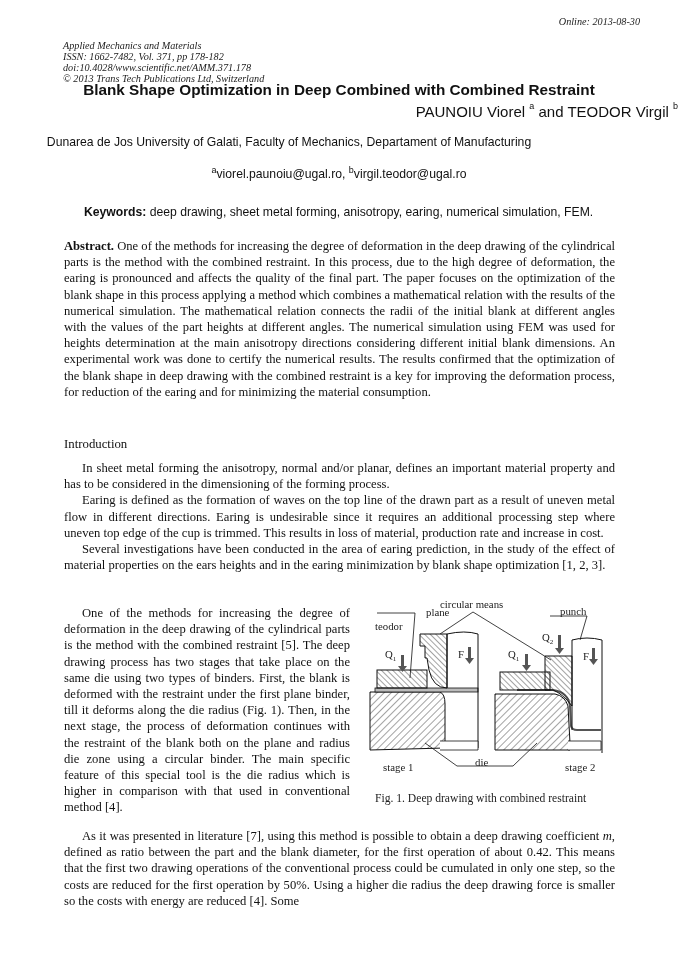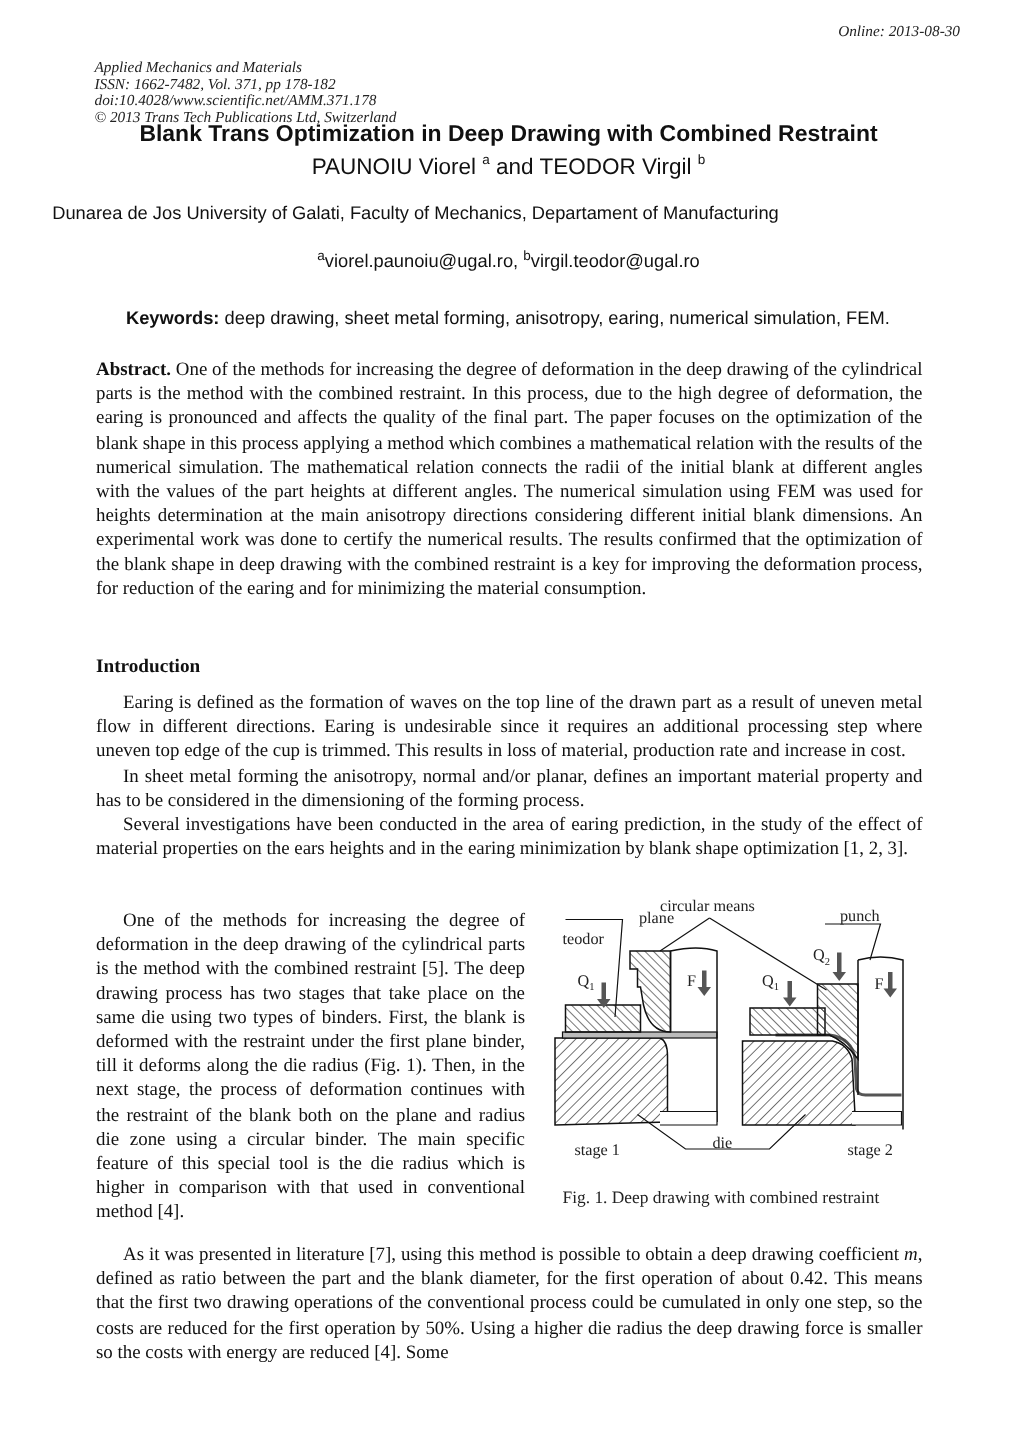--- a/index.html
+++ b/index.html
@@ -2,32 +2,32 @@
 <html><head>
 <meta charset="utf-8">
 <style>
   html, body { margin:0; padding:0; background:#ffffff; }
   body { width:678px; height:959px; position:relative; overflow:hidden; color:#111; }
   .page { position:absolute; left:0; top:0; width:678px; height:959px; }
   .hdr { position:absolute; font-family:"Liberation Serif", serif; font-style:italic; font-size:10.2px; line-height:11px; color:#222; }
   .hdr-left { left:63px; top:16px;margin-top:24px; }
   .hdr-right { right:38px; top:16px; }
   .title { position:absolute; left:0; width:678px; top:81px; text-align:center; font-family:"Liberation Sans", sans-serif; font-weight:bold; font-size:15.3px; }
-  .authors { position:absolute; left:0; width:678px; top:103px; text-align:center; font-family:"Liberation Sans", sans-serif; font-size:15px; }
+  .authors { position:absolute; left:0; width:678px; top:103px; text-align:right; font-family:"Liberation Sans", sans-serif; font-size:15px; }
   .authors sup, .emails sup { font-size:9px; vertical-align:top; position:relative; top:-2px; }
-  .affil { position:absolute; left:0; width:554px; top:134px; text-align:center; font-family:"Liberation Sans", sans-serif; font-size:12.2px; line-height:17px; }
+  .affil { position:absolute; left:0; width:554px; top:134px; text-align:center; font-family:"Liberation Sans", sans-serif; font-size:12.2px; line-height:17px;padding-left:12px; }
   .emails { position:absolute; left:0; width:678px; top:167px; text-align:center; font-family:"Liberation Sans", sans-serif; font-size:12.2px; }
   .keywords { position:absolute; left:64px; top:205px; font-family:"Liberation Sans", sans-serif; font-size:12.2px; }
   .keywords b { font-weight:bold;padding-left:20px; }
   .body { position:absolute; left:64px; width:551px; font-family:"Liberation Serif", serif; font-size:12.6px; line-height:16.2px; text-align:justify; }
   .body p { margin:0; }
   .indent { text-indent:18px; }
   .abstract { top:238px; }
   .abstract b { font-weight:bold; }
-  .sec-title { position:absolute; left:64px; top:437px; font-family:"Liberation Serif", serif; font-weight:bold; font-size:12.8px; }
+  .sec-title { position:absolute; left:64px; top:437px; font-family:"Liberation Serif", serif; font-weight:normal; font-size:12.8px; }
   .intro { top:460px; }
   .col { position:absolute; left:64px; top:605px; width:286px; font-family:"Liberation Serif", serif; font-size:12.6px; line-height:16.2px; text-align:justify; }
   .col p { margin:0; }
   .figure { position:absolute; left:365px; top:598px; width:250px; height:185px; }
   .figlabel { position:absolute; font-family:"Liberation Serif", serif; font-size:10.8px; color:#222; white-space:nowrap; }
   .caption { position:absolute; left:375px; top:792px; font-family:"Liberation Serif", serif; font-size:11.6px; color:#222; }
   .after { top:828px; }
 </style>
 </head>
 <body>
@@ -35,21 +35,21 @@
 <div class="page">
 
   <div class="hdr hdr-left">
     <div>Applied Mechanics and Materials</div>
     <div>ISSN: 1662-7482, Vol. 371, pp 178-182</div>
     <div>doi:10.4028/www.scientific.net/AMM.371.178</div>
     <div>© 2013 Trans Tech Publications Ltd, Switzerland</div>
   </div>
   <div class="hdr hdr-right">Online: 2013-08-30</div>
 
-  <div class="title">Blank Trans Optimization in Deep Drawing with Combined Restraint</div>
+  <div class="title">Blank Shape Optimization in Deep Combined with Combined Restraint</div>
 
   <div class="authors">
     <span>PAUNOIU Viorel</span>
     <sup>a</sup>
     <span>and</span>
     <span>TEODOR Virgil</span>
     <sup>b</sup>
   </div>
 
   <div class="affil">
@@ -66,22 +66,22 @@
     <span>deep drawing, sheet metal forming, anisotropy, earing, numerical simulation, FEM.</span>
   </div>
 
   <div class="body abstract">
     <p><b>Abstract.</b> <span>One of the methods for increasing the degree of deformation in the deep drawing of the cylindrical parts is the method with the combined restraint. In this process, due to the high degree of deformation, the earing is pronounced and affects the quality of the final part. The paper focuses on the optimization of the blank shape in this process applying a method which combines a mathematical relation with the results of the numerical simulation. The mathematical relation connects the radii of the initial blank at different angles with the values of the part heights at different angles. The numerical simulation using FEM was used for heights determination at the main anisotropy directions considering different initial blank dimensions. An experimental work was done to certify the numerical results. The results confirmed that the optimization of the blank shape in deep drawing with the combined restraint is a key for improving the deformation process, for reduction of the earing and for minimizing the material consumption.</span></p>
   </div>
 
   <div class="sec-title">Introduction</div>
 
   <div class="body intro">
+    <p class="indent">In sheet metal forming the anisotropy, normal and/or planar, defines an important material property and has to be considered in the dimensioning of the forming process.</p>
     <p class="indent">Earing is defined as the formation of waves on the top line of the drawn part as a result of uneven metal flow in different directions. Earing is undesirable since it requires an additional processing step where uneven top edge of the cup is trimmed. This results in loss of material, production rate and increase in cost.</p>
-    <p class="indent">In sheet metal forming the anisotropy, normal and/or planar, defines an important material property and has to be considered in the dimensioning of the forming process.</p>
     <p class="indent">Several investigations have been conducted in the area of earing prediction, in the study of the effect of material properties on the ears heights and in the earing minimization by blank shape optimization [1, 2, 3].</p>
   </div>
 
   <div class="col">
     <p class="indent">One of the methods for increasing the degree of deformation in the deep drawing of the cylindrical parts is the method with the combined restraint [5]. The deep drawing process has two stages that take place on the same die using two types of binders. First, the blank is deformed with the restraint under the first plane binder, till it deforms along the die radius (Fig. 1). Then, in the next stage, the process of deformation continues with the restraint of the blank both on the plane and radius die zone using a circular binder. The main specific feature of this special tool is the die radius which is higher in comparison with that used in conventional method [4].</p>
   </div>
 
   <div class="figure">
     <svg width="250" height="185" viewBox="0 0 250 185">
       <defs>

